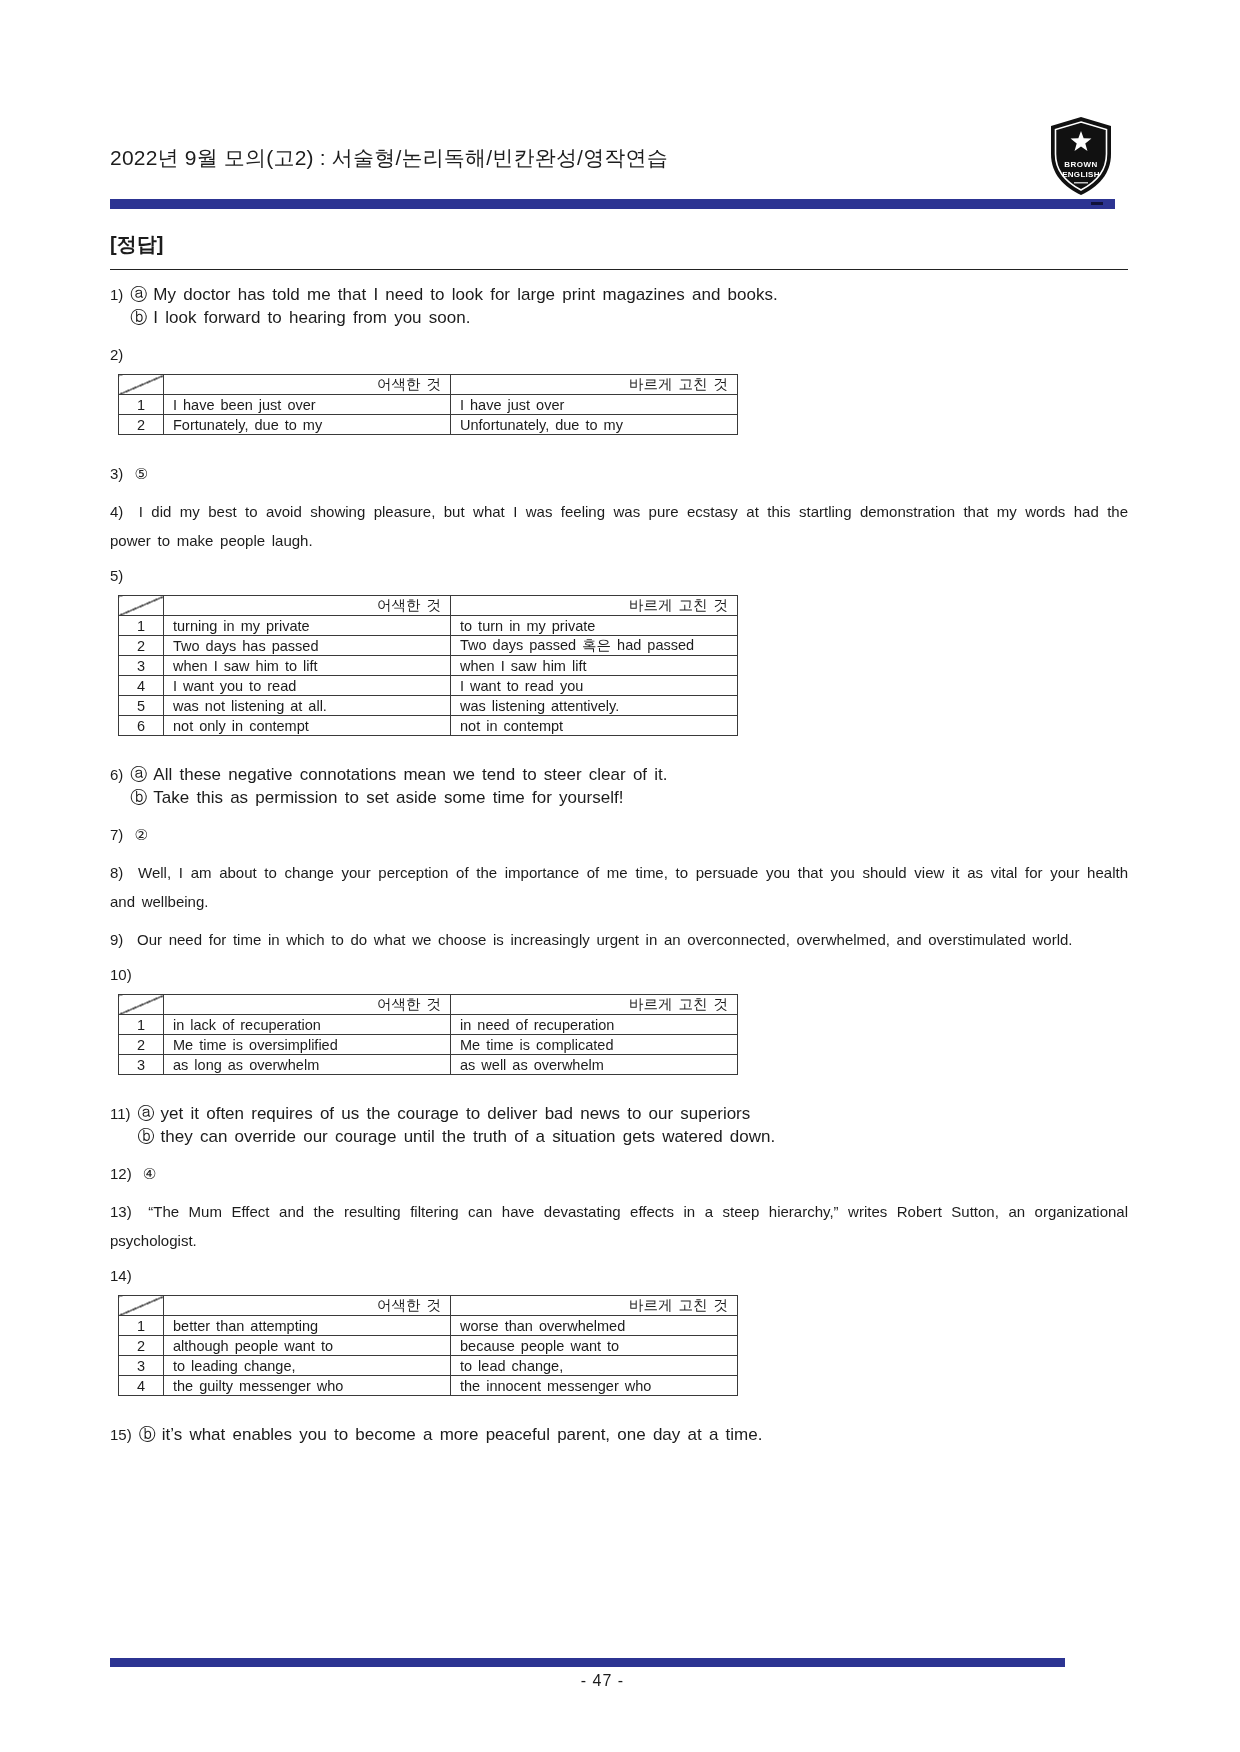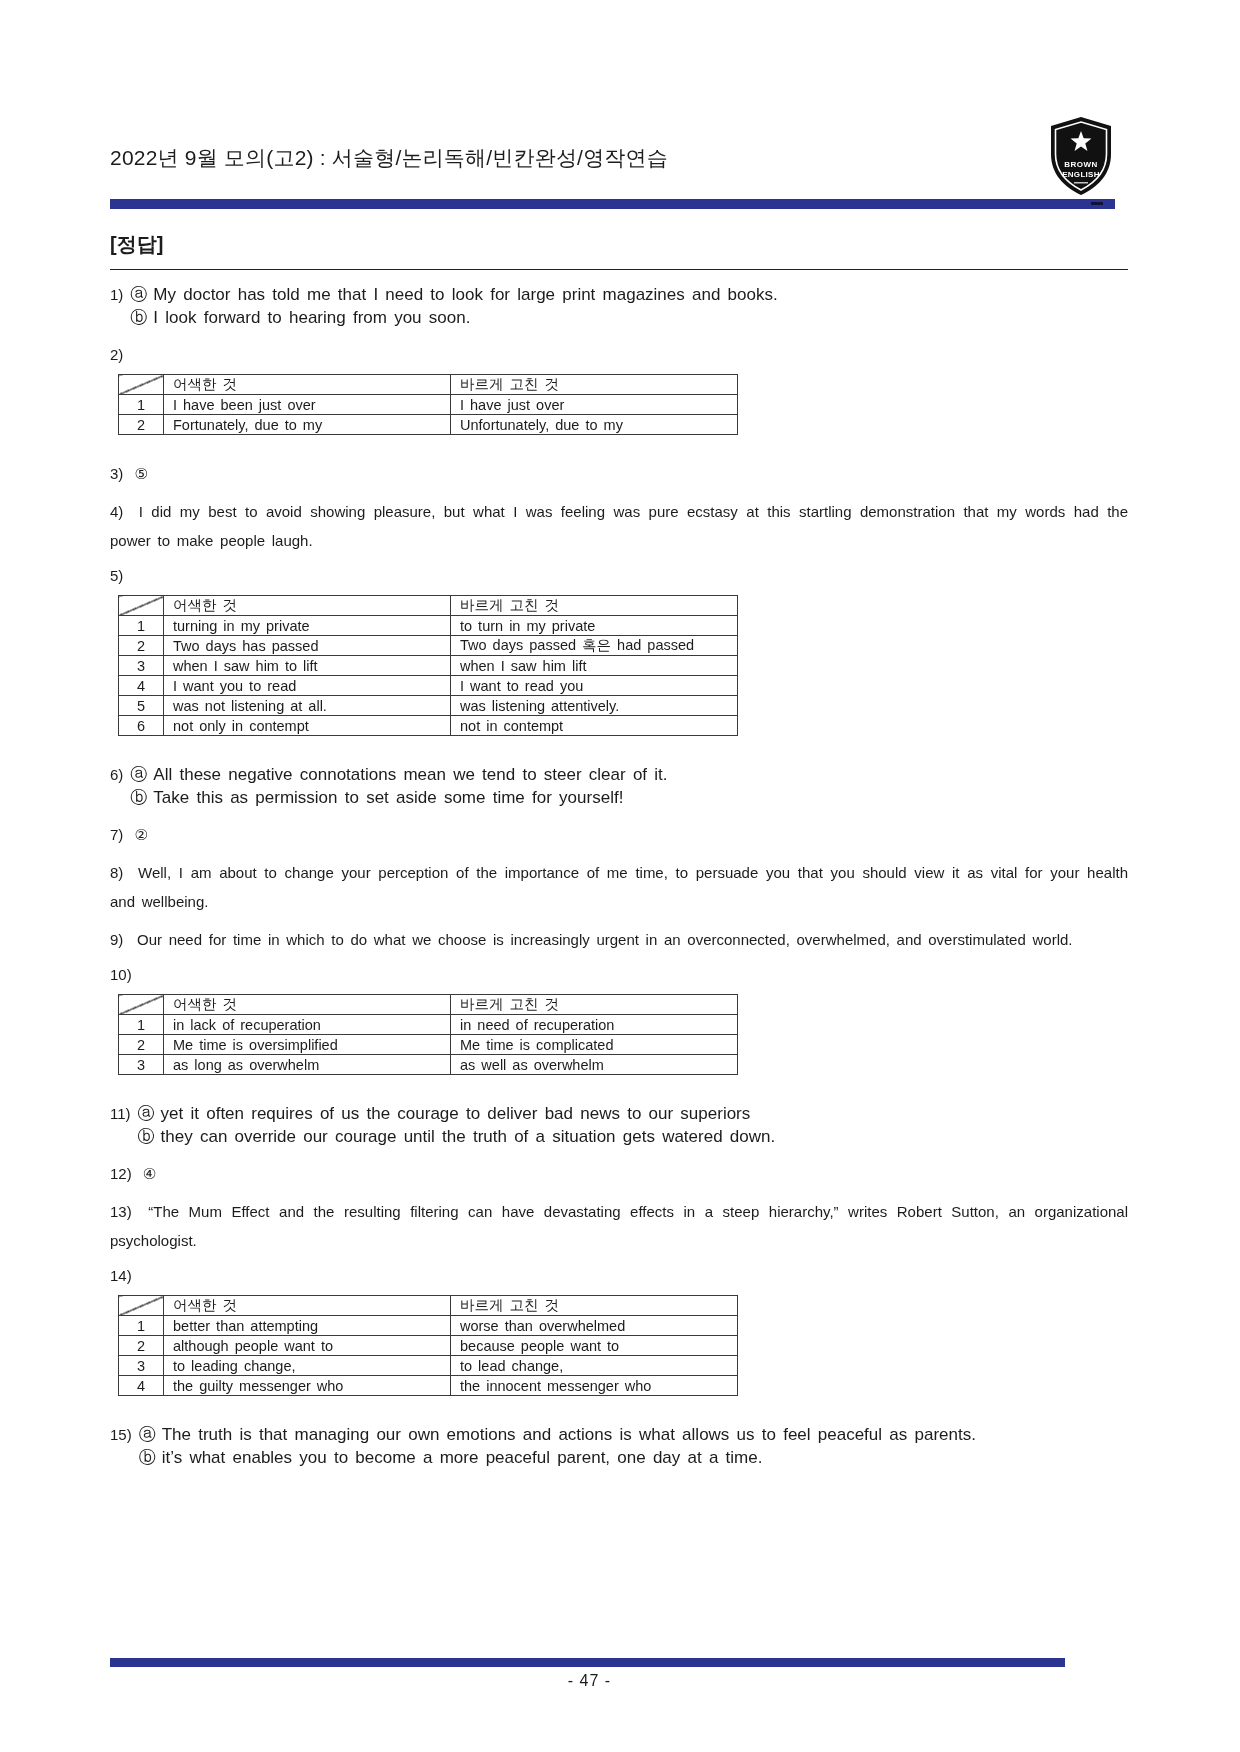--- a/index.html
+++ b/index.html
@@ -32,30 +32,30 @@
   .marker { margin-right:6px; }
   .choice-line { font-size:15px; line-height:23px; }
   .para { font-size:15px; line-height:29px; text-align:justify; word-spacing:2.5px; width:1018px; }
   .tbl-label { font-size:15px; line-height:23px; margin-bottom:8px; }
   table.ctable { border-collapse:collapse; table-layout:fixed; margin-left:8px; }
   table.ctable td, table.ctable th {
     border:1px solid #3a3a3a; height:20px; font-size:14.5px;
     padding:0 9px; font-weight:normal; word-spacing:2px;
     overflow:hidden; white-space:nowrap;
   }
-  table.ctable th { text-align:left; }
+  table.ctable th { text-align:right; }
   table.ctable td.cnum { text-align:center; padding:0; }
   table.ctable td.corner {
     padding:0;
     background-image:linear-gradient(to bottom right,
       transparent calc(50% - 0.8px), #4a4a4a calc(50% - 0.8px),
       #4a4a4a calc(50% + 0.8px), transparent calc(50% + 0.8px));
   }
   .footer-bar { position:absolute; left:110px; top:1658px; width:955px; height:9px; background:#2c3492; }
-  .page-number { position:absolute; left:112px; top:1672px; width:955px; text-align:center; font-size:16px; letter-spacing:1px; }
+  .page-number { position:absolute; left:125px; top:1672px; width:955px; text-align:center; font-size:16px; letter-spacing:1px; }
 </style>
 </head>
 <body>
 
 <div class="badge">
   <svg viewBox="0 0 66 80" width="66" height="80">
     <path d="M33 1 L63 10 V38 C63 58 50 71 33 79 C16 71 3 58 3 38 V10 Z" fill="#111"></path>
     <path d="M33 6 L58.5 13.5 V38 C58.5 55 47.5 66.5 33 74 C18.5 66.5 7.5 55 7.5 38 V13.5 Z" fill="none" stroke="#fff" stroke-width="1.6"></path>
     <polygon points="33,15 35.65,22.36 43.46,22.6 37.28,27.39 39.47,34.9 33,30.5 26.53,34.9 28.72,27.39 22.54,22.6 30.35,22.36" fill="#fff"></polygon>
     <text x="33" y="51" text-anchor="middle" fill="#fff" font-size="8" font-weight="bold" letter-spacing="0.5">BROWN</text>
@@ -268,21 +268,20 @@
               <td>the guilty messenger who</td>
               <td>the innocent messenger who</td>
             </tr>
           </tbody>
         </table>
       </div>
       <div class="section sec-pair">
         <div class="pair">
           <span class="num">15)</span>
           <div class="pair-lines">
-            <div class="pline"><span class="marker">ⓐ</span><span class="ptext">The truth is that managing our own emotions and actions is what allows us to feel peaceful as parents.</span></div>
             <div class="pline"><span class="marker">ⓑ</span><span class="ptext">it’s what enables you to become a more peaceful parent, one day at a time.</span></div>
           </div>
         </div>
       </div>
     </div>
 </div>
 
 <div class="footer-bar"></div>
 <div class="page-number">- 47 -</div>
 

